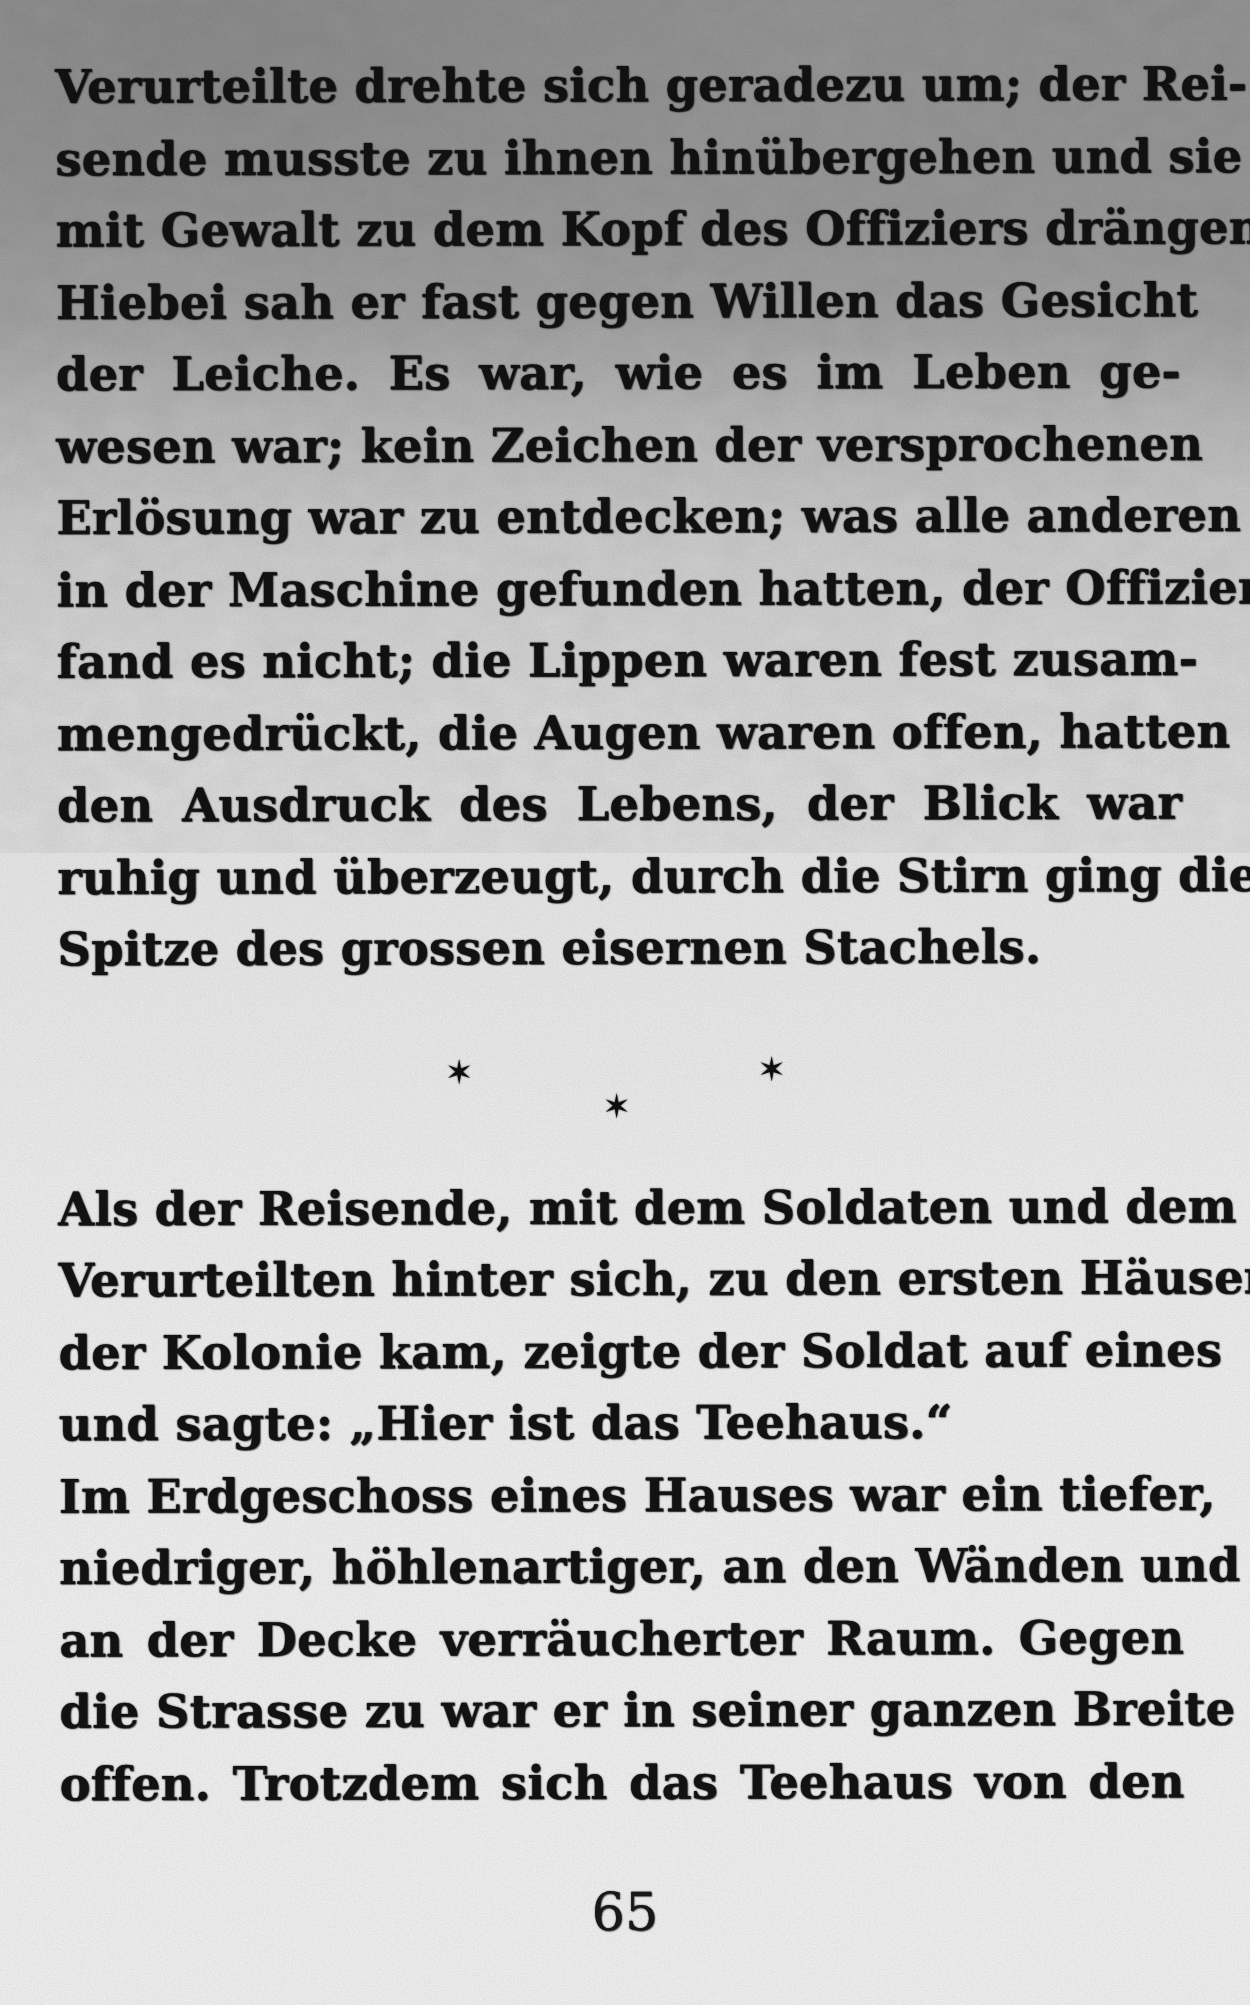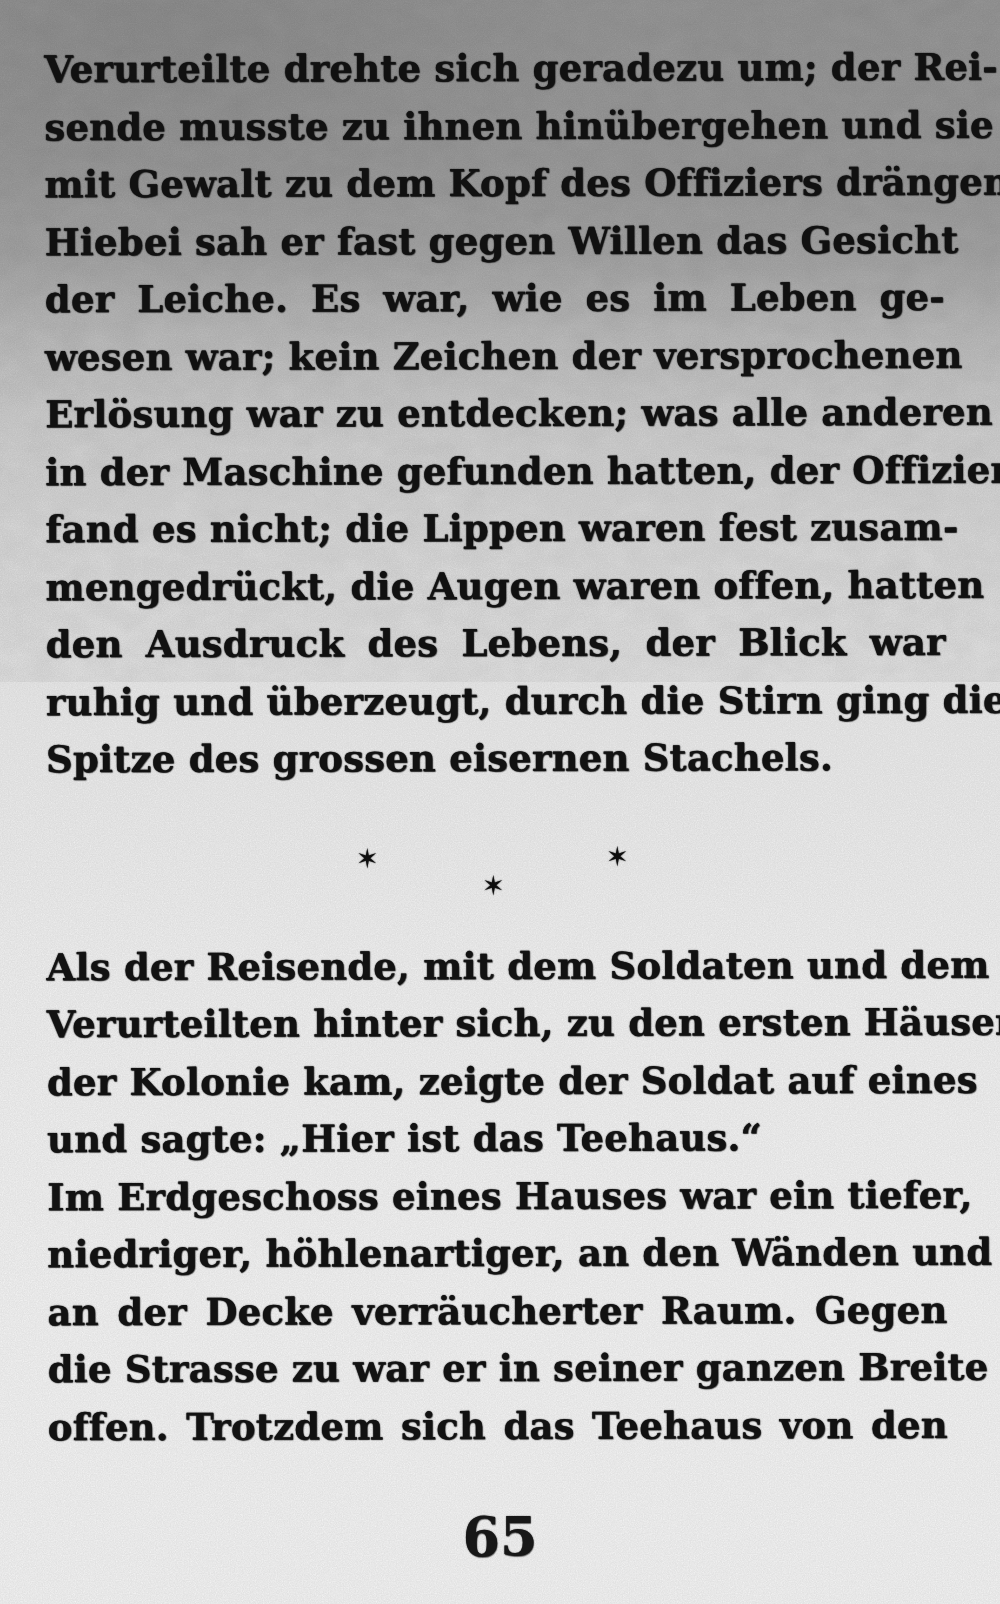--- a/index.html
+++ b/index.html
@@ -66,22 +66,22 @@
   }
   .star.s1 { left: 356px; top: 845px; }
   .star.s2 { left: 606px; top: 843px; }
   .star.s3 { left: 482px; top: 872px; }
   .page-number {
     position: absolute;
     left: 0;
     top: 1505px;
     width: 1000px;
     text-align: center;
-    font-size: 54px;
-    font-weight: bold;
+    font-size: 42px;
+    font-weight: normal;
     color: #1a1a1a;
     text-shadow: 0 0 1.2px rgba(10,10,10,0.8), 0.6px 0.6px 1px rgba(0,0,0,0.5);
   }
   .grain {
     position: absolute;
     left: 0;
     top: 0;
     pointer-events: none;
   }
 </style>

